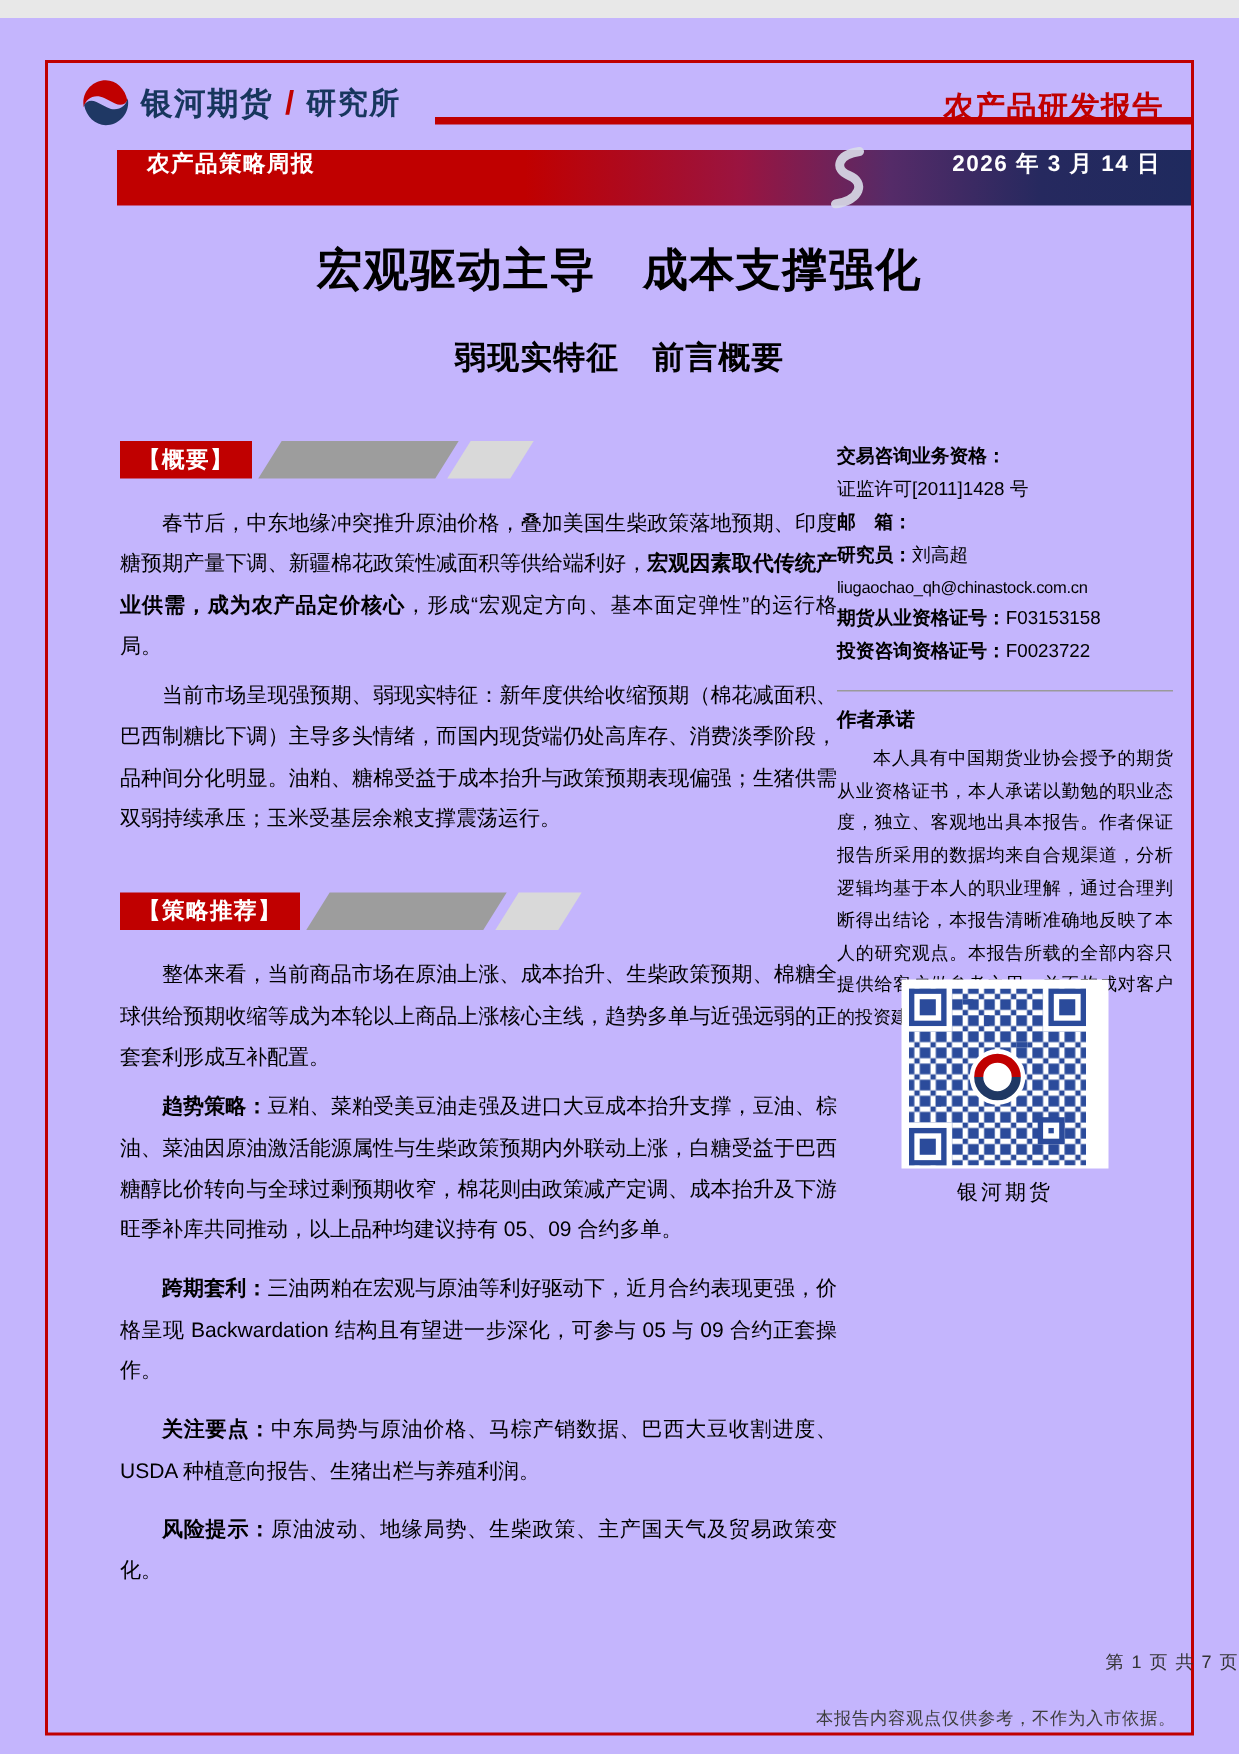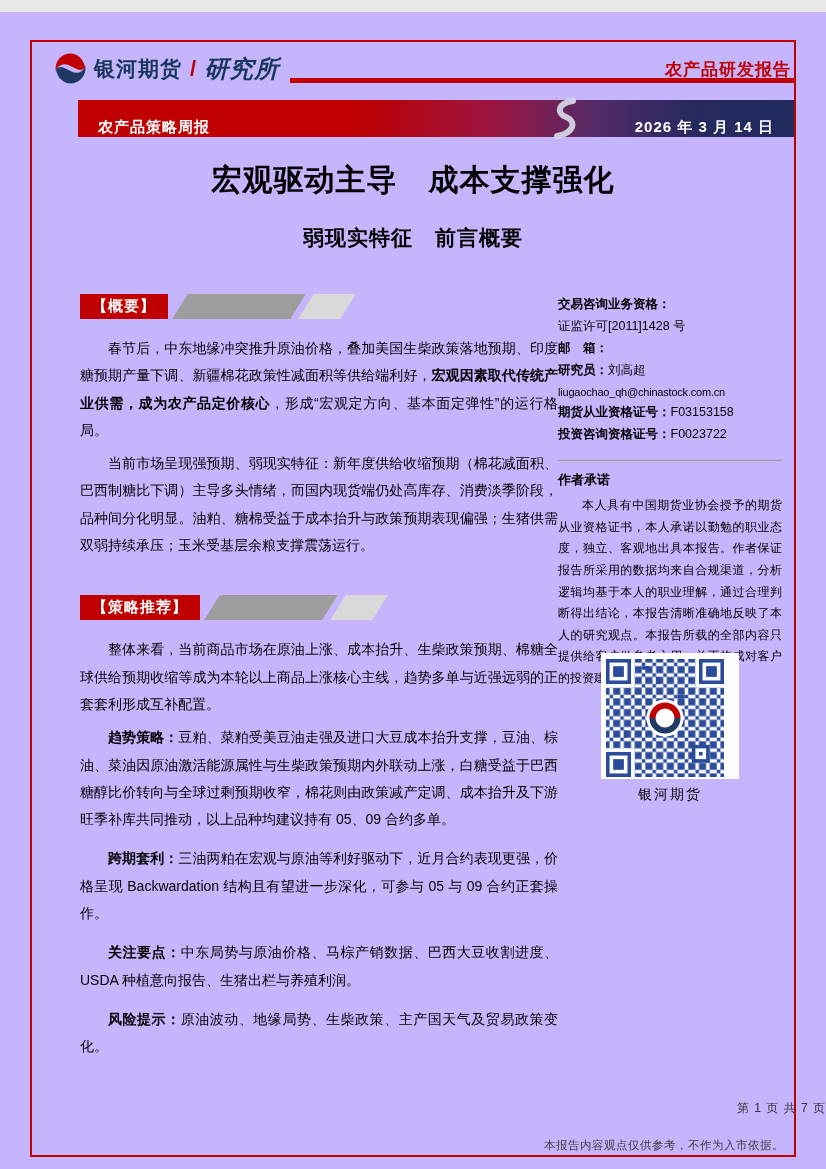--- a/index.html
+++ b/index.html
@@ -15,28 +15,28 @@
   .frame{
     position:absolute;top:28px;left:30px;right:30px;bottom:24px;
     border:2px solid #C00000;
     pointer-events:none;
   }
   
   .logo{position:absolute;top:40px;left:54px;display:flex;align-items:center;gap:7px;}
   .logo svg{display:block;}
   .brand{font-size:21px;font-weight:bold;color:#17365D;letter-spacing:1px;}
   .slash{font-size:22px;font-weight:bold;color:#C00000;margin:0 1px;}
-  .dept{font-size:24px;font-weight:bold;color:#17365D;letter-spacing:1px;font-style:italic;}
-  .report-type{position:absolute;top:46px;right:35px;font-size:17px;font-weight:bold;color:#C00000;letter-spacing:1px;}
+  .dept{font-size:20px;font-weight:bold;color:#17365D;letter-spacing:1px;}
+  .report-type{position:absolute;top:46px;right:50px;font-size:20px;font-weight:bold;color:#C00000;letter-spacing:1px;}
   .header-rule{position:absolute;top:66px;left:290px;right:32px;height:5px;background:#C00000;}
   
   .banner{
     position:absolute;top:88px;left:78px;right:32px;height:37px;
     background:linear-gradient(90deg,#C00000 0%,#C00000 38%,#9A1440 58%,#552B68 72%,#26295F 86%,#1F2A5E 100%);
-    display:flex;align-items:flex-end;justify-content:space-between;
+    display:flex;align-items:flex-start;justify-content:space-between;
     padding:0 20px;box-sizing:border-box;
     color:#fff;font-weight:bold;font-size:15px;letter-spacing:1px;
   }
   .banner-s{position:absolute;left:66%;top:-2px;height:41px;width:26px;}
   
   .title{position:absolute;top:148px;left:0;right:0;text-align:center;font-size:30px;font-weight:bold;letter-spacing:1px;margin:0;}
   .subtitle{position:absolute;top:212px;left:0;right:0;text-align:center;font-size:21px;font-weight:bold;letter-spacing:1px;margin:0;}
   
   .content{position:absolute;top:282px;left:80px;right:44px;display:flex;}
   .col-left{flex:0 0 478px;max-width:478px;}

